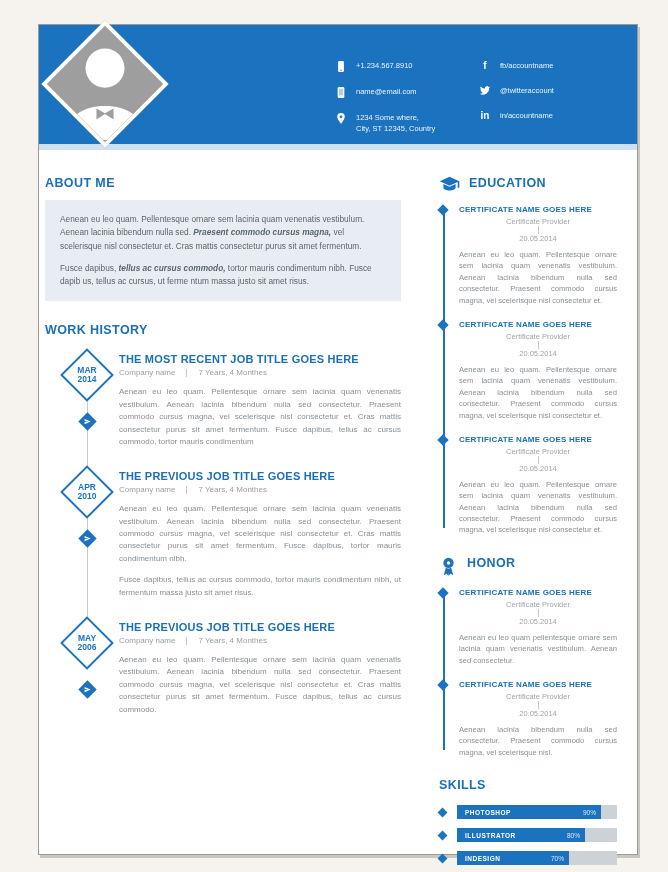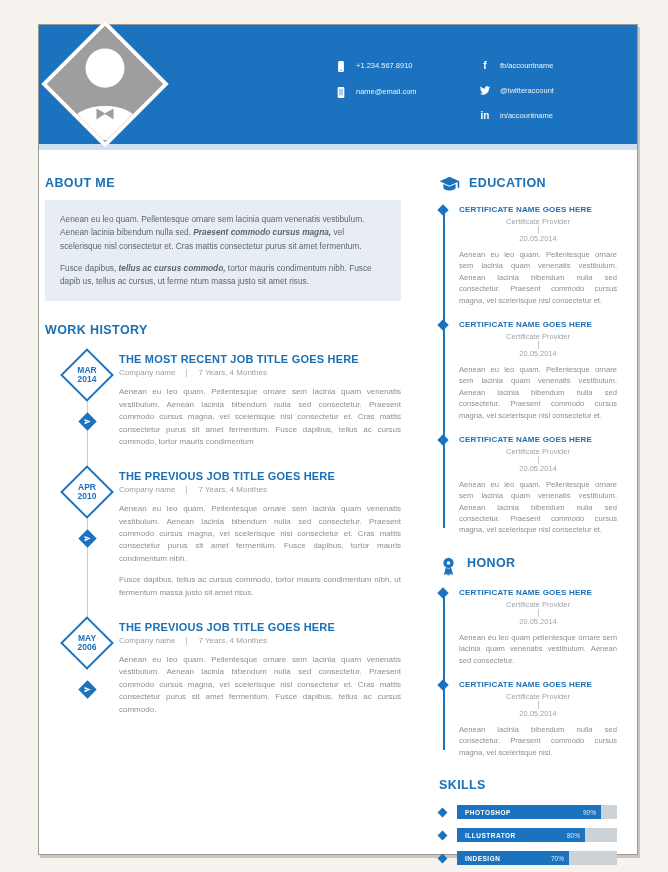--- a/index.html
+++ b/index.html
@@ -126,20 +126,31 @@
       </div>
       <div class="c-row">
         <span class="c-icon">
           <svg width="10" height="13" viewBox="0 0 24 28" fill="#fff">
               <rect x="4" y="1" width="16" height="26" rx="3"></rect>
               <rect x="7" y="5" width="10" height="16" fill="#1b73bf" opacity=".35"></rect>
             </svg>
         </span>
         <span class="c-text">name@email.com</span>
       </div>
+      <div class="c-row">
+        <span class="c-icon">
+          <svg width="10" height="13" viewBox="0 0 24 28" fill="#fff">
+              <path d="M12 1a9 9 0 00-9 9c0 6.7 9 17 9 17s9-10.3 9-17a9 9 0 00-9-9zm0 12.2a3.2 3.2 0 110-6.4 3.2 3.2 0 010 6.4z"></path>
+            </svg>
+        </span>
+        <span class="c-text">
+          <span>1234 Some where,</span><br>
+          <span>City, ST 12345, Country</span>
+        </span>
+      </div>
     </div>
 
     <div class="contact-col c2">
       <div class="c-row">
         <span class="c-icon glyph-icon">f</span>
         <span class="c-text">fb/accountname</span>
       </div>
       <div class="c-row">
         <span class="c-icon">
           <svg width="12" height="11" viewBox="0 0 24 24" fill="#fff">

